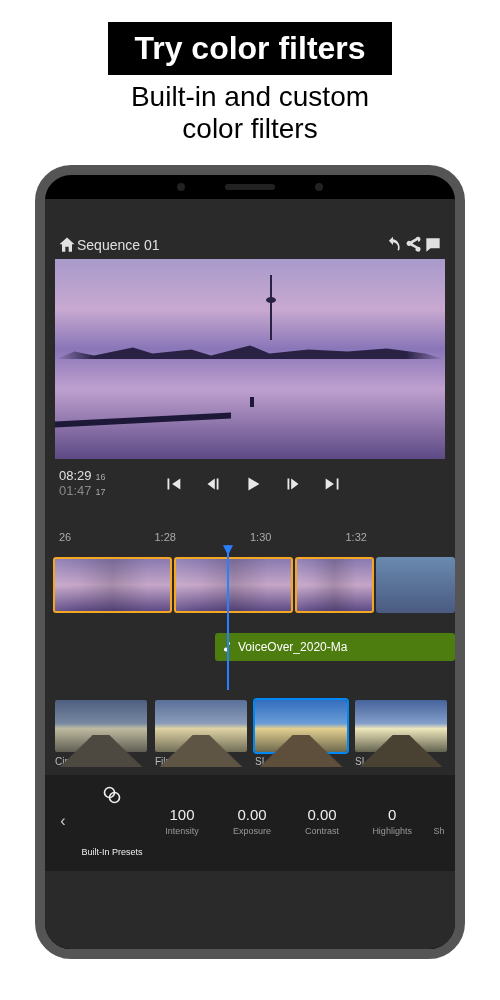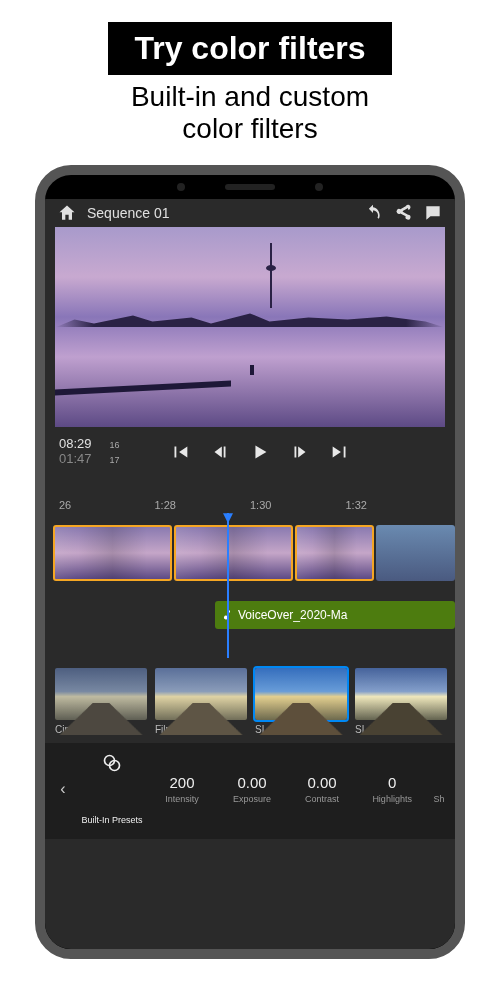--- a/index.html
+++ b/index.html
@@ -49,22 +49,22 @@
   background: #2a2a2a;
   height: 750px;
   display: flex;
   flex-direction: column;
   color: #e0e0e0;
 }
 .topbar {
   display: flex;
   align-items: center;
   padding: 4px 12px;
-  gap: 10px;
   font-size: 14px;
+  margin-top: 32px;
 }
 .topbar .spacer { flex: 1; }
 .icon { width: 20px; height: 20px; display: inline-flex; align-items: center; justify-content: center; fill: #e0e0e0; }
 .preview {
   height: 200px;
   margin: 0 10px;
   background: linear-gradient(to bottom, #a89acb 0%, #c8a9d0 25%, #8976b8 45%, #bfa0cf 65%, #5d4a85 100%);
   position: relative;
   overflow: hidden;
 }
@@ -78,21 +78,21 @@
 .tower::before { content: ""; position: absolute; top: 22px; left: -4px; width: 10px; height: 6px; border-radius: 50%; background: #2a2245; }
 .pier { position: absolute; left: 0; right: 55%; bottom: 18%; height: 6px; background: #1e1838; transform: skewY(-3deg); }
 .person { position: absolute; left: 50%; bottom: 26%; width: 4px; height: 10px; background: #1e1838; }
 .timecode-row {
   display: flex;
   align-items: center;
   padding: 10px 14px 4px;
   gap: 8px;
 }
 .tc { font-size: 13px; line-height: 1.15; }
-.tc .fr { font-size: 9px; color: #aaa; margin-left: 18px; }
+.tc .fr { font-size: 9px; color: #aaa; margin-left: 4px; }
 .controls { display: flex; gap: 18px; margin: 0 auto; }
 .ctrl { width: 22px; height: 22px; fill: #e8e8e8; }
 .ruler {
   display: flex;
   font-size: 11px;
   color: #aaa;
   padding: 4px 14px 2px;
   position: relative;
 }
 .ruler span { flex: 1; margin-top: 24px; }
@@ -307,21 +307,21 @@
     <div class="adjust">
       <div class="back">‹</div>
       <div class="aitem active">
         <svg class="picn" viewBox="0 0 24 24">
             <circle cx="9" cy="9" r="6" fill="none" stroke="#eee" stroke-width="2"></circle>
             <circle cx="15" cy="15" r="6" fill="none" stroke="#eee" stroke-width="2"></circle>
           </svg>
         <div class="lbl">Built-In Presets</div>
       </div>
       <div class="aitem">
-        <div class="val">200</div>
+        <div class="val">100</div>
         <div class="lbl">Intensity</div>
       </div>
       <div class="aitem">
         <div class="val">0.00</div>
         <div class="lbl">Exposure</div>
       </div>
       <div class="aitem">
         <div class="val">0.00</div>
         <div class="lbl">Contrast</div>
       </div>

